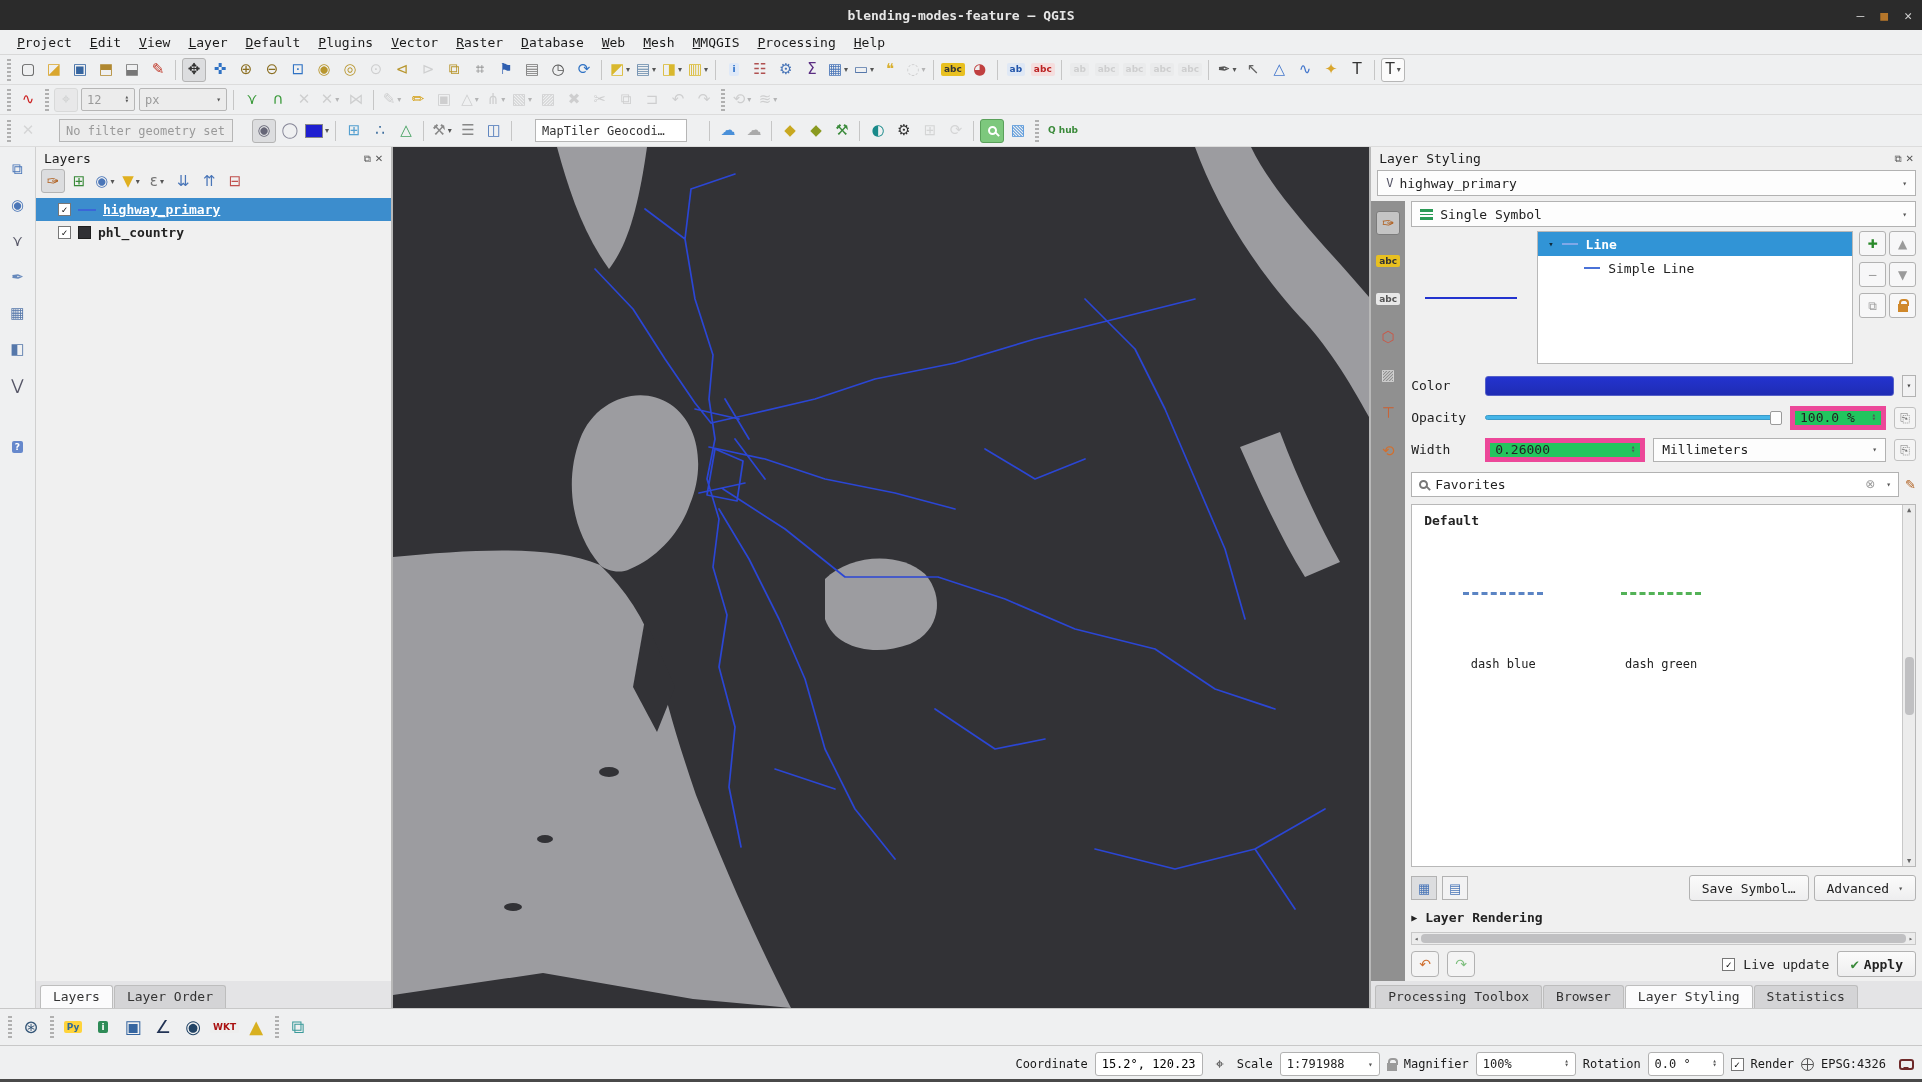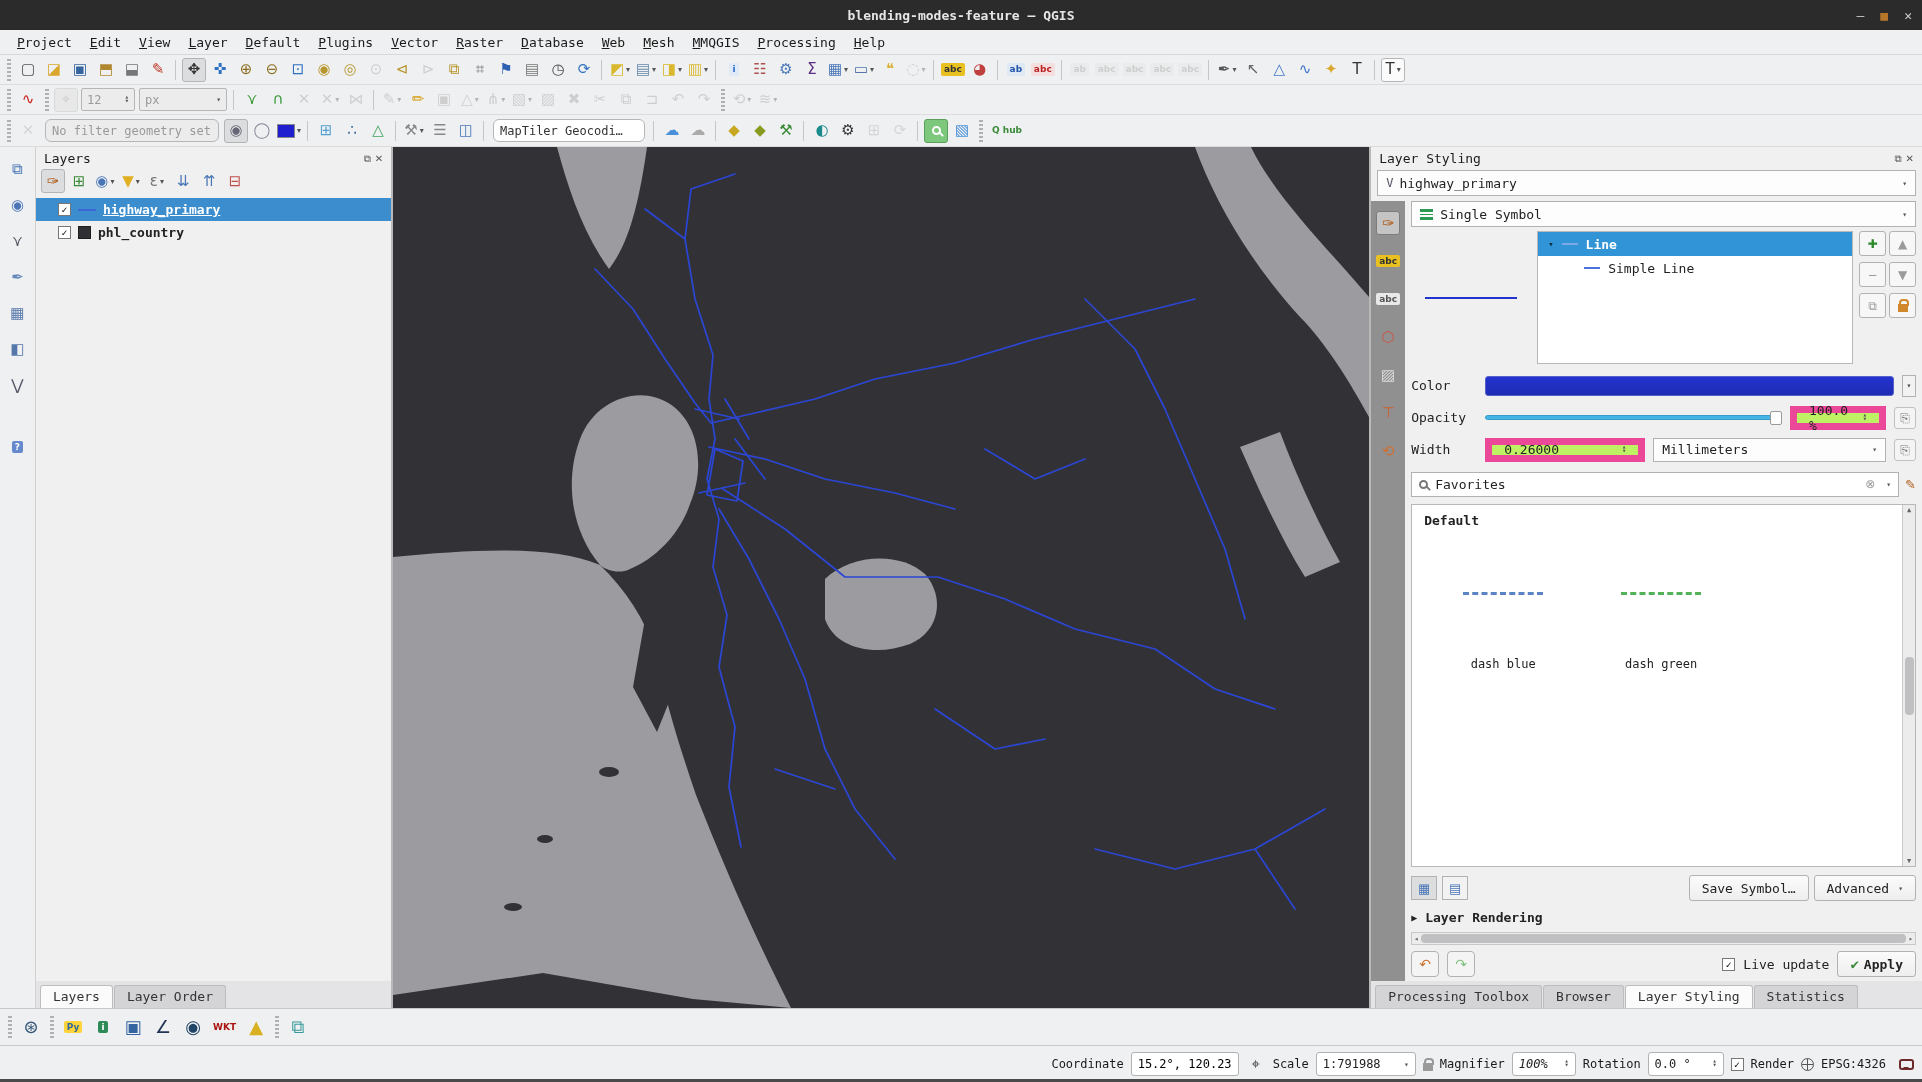--- a/index.html
+++ b/index.html
@@ -31,21 +31,21 @@
   .tbicon .g { font-size:15px; line-height:1; }
   .tbicon.pressed { background:#dcdddf; border-color:#b4b4b4; }
   .tbicon.disabled { opacity:.38; filter:grayscale(1); }
   .tbicon .dd { font-size:8px; color:#555; margin-left:2px; }
   .tbicon.boxed { border:1px solid #b6b6b6; background:#fbfbfb; }
   .badge { font-size:9px; font-weight:bold; padding:1px 3px; border-radius:2px; line-height:1.2; }
   .tbsep { width:2px; height:20px; border-left:1px solid #c6c6c6; margin:0 4px; }
   .tbhandle { width:4px; height:22px; border-left:2px dotted #b0b0b0; border-right:2px dotted #b0b0b0; margin:0 4px; }
   .tbgap { height:14px; }
   .tbinput { height:23px; border:1px solid #b6b6b6; background:#fff; padding:0 6px;
-             font:inherit; font-size:12px; color:#333; border-radius:6px; margin:0 4px; }
+             font:inherit; font-size:12px; color:#333; border-radius:0; margin:0 18px; }
   .tbinput:disabled { background:#ececec; color:#9a9a9a; }
   .tbcombo,.tbspin { height:23px; border:1px solid #b6b6b6; background:#fdfdfd; display:inline-flex;
                      align-items:center; justify-content:space-between; padding:0 5px; border-radius:2px;
                      margin:0 2px; font-size:12px; }
   .tbcombo.disabled,.tbspin.disabled { background:#ececec; color:#9a9a9a; }
   .arrow { font-size:8px; color:#555; margin-left:4px; }
   .spincol { display:inline-flex; flex-direction:column; line-height:.55; font-size:7px; color:#555; margin-left:4px; }
   .swatch { width:18px; height:14px; border:1px solid #888; }
   .mag-icon { width:9px; height:9px; border:2px solid #777; border-radius:50%; position:relative; display:inline-block; }
   .mag-icon::after { content:""; position:absolute; width:6px; height:2px; background:#777;
@@ -131,22 +131,22 @@
   .prow { height:31px; display:flex; align-items:center; gap:8px; margin-bottom:1px; }
   .prow .plabel { width:66px; flex:none; }
   .color-swatch { flex:1; height:20px; border-radius:3px; border:1px solid #5560c8;
                   background:linear-gradient(var(--symbolBlue), #1f2cb4); }
   .ddbtn { width:14px; height:22px; border:1px solid #b2b2b2; background:#f2f2f3; display:flex;
            align-items:center; justify-content:center; font-size:8px; color:#444; }
   .slider { flex:1; height:16px; position:relative; display:flex; align-items:center; }
   .slider .track { width:100%; height:5px; border-radius:3px; background:var(--sliderFill); border:1px solid #3a9ac8; }
   .slider .handle { position:absolute; right:0; width:12px; height:14px; background:#fdfdfd;
                     border:1px solid #9a9a9a; border-radius:2px; }
-  .spinbox { height:24px; border:7px solid #ec4899; background:#bef264; display:inline-flex; align-items:center;
-             justify-content:space-between; padding:0 12px; font-size:13px; }
+  .spinbox { height:24px; border:5px solid #ec4899; background:#22c55e; display:inline-flex; align-items:center;
+             justify-content:space-between; padding:0 5px; font-size:13px; }
   .combobox { height:24px; border:1px solid #b2b2b2; background:#fdfdfd; display:inline-flex; align-items:center;
               justify-content:space-between; padding:0 8px; font-size:13px; }
   .override { width:22px; height:22px; border:1px solid #c0c0c0; border-radius:3px; background:#f4f4f4;
               display:flex; align-items:center; justify-content:center; font-size:12px; color:#777; }
   .fav-row { height:32px; display:flex; align-items:center; gap:6px; margin:2px 0 4px 0; }
   .searchbox { flex:1; height:25px; border:1px solid #b2b2b2; background:#fff; display:flex; align-items:center;
                gap:7px; padding:0 7px; }
   .searchbox .val { flex:1; color:#222; }
   .clear-ic { color:#9a9a9a; font-size:12px; font-family:"DejaVu Sans", sans-serif; }
   .mini-style-ic { font-size:13px; color:#b06020; font-family:"DejaVu Sans", sans-serif; }
@@ -911,21 +911,21 @@
     <span class="tbicon" style="min-width:18px;">
         <span class="g" style="color:#444;">⌖</span>
       </span>
     <span class="sb-label2">Scale</span>
     <span class="sb-combo" style="width:100px;">
       <span>1:791988</span>
       <span class="arrow">▾</span>
     </span>
     <span class="lock-icon"></span>
     <span class="sb-label2">Magnifier</span>
-    <span class="sb-combo" style="width:64px;font-style:italic;">
+    <span class="sb-combo" style="width:100px;">
       <span>100%</span>
       <span class="spincol">
           <span>▴</span>
           <span>▾</span>
         </span>
     </span>
     <span class="sb-label2">Rotation</span>
     <span class="sb-combo" style="width:76px;">
       <span>0.0 °</span>
       <span class="spincol">

